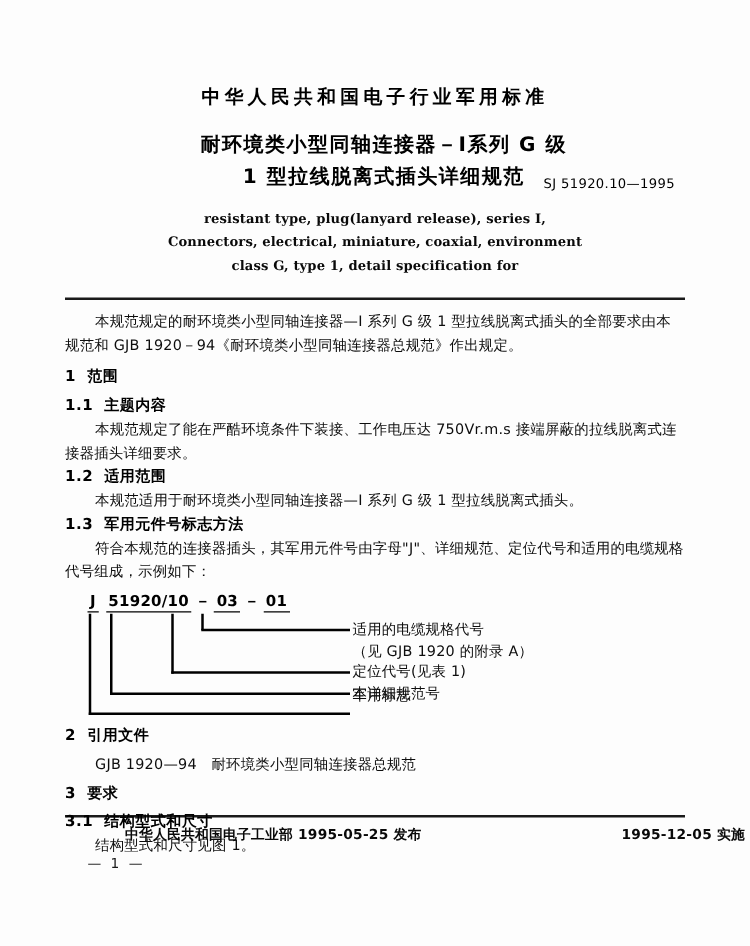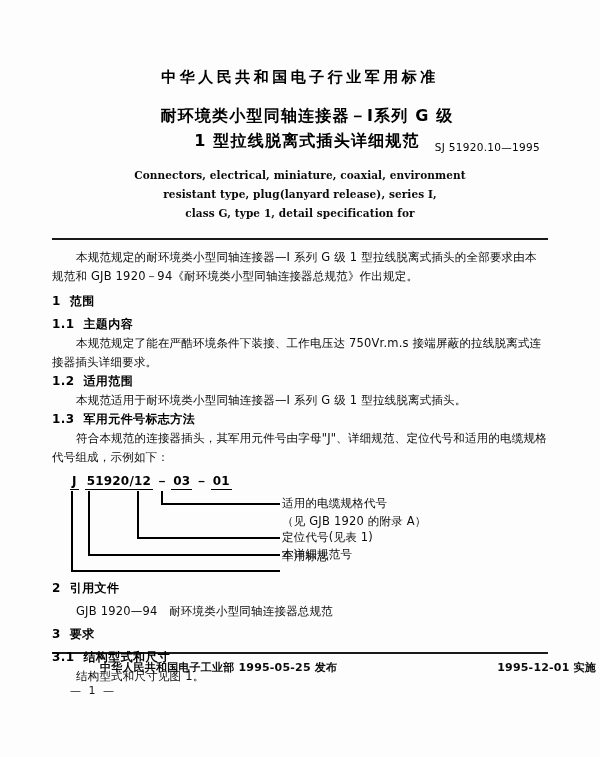--- a/index.html
+++ b/index.html
@@ -203,22 +203,22 @@
   <div class="title-wrap">
     <div class="doc-title">
       <div class="doc-title-line">耐环境类小型同轴连接器－Ⅰ系列 G 级</div>
       <div class="doc-title-line">1 型拉线脱离式插头详细规范</div>
     </div>
   </div>
 
   <div class="std-number">SJ 51920.10—1995</div>
 
   <div class="eng-title">
+    <div class="eng-line">resistant type, plug(lanyard release), series Ⅰ,</div>
     <div class="eng-line">Connectors, electrical, miniature, coaxial, environment</div>
-    <div class="eng-line">resistant type, plug(lanyard release), series Ⅰ,</div>
     <div class="eng-line">class G, type 1, detail specification for</div>
   </div>
 
   <div class="rule rule-top"></div>
   <div class="rule rule-bottom"></div>
 
   <div class="body-area">
 
     <div class="p p-indent">本规范规定的耐环境类小型同轴连接器—I 系列 G 级 1 型拉线脱离式插头的全部要求由本规范和 GJB 1920－94《耐环境类小型同轴连接器总规范》作出规定。</div>
 
@@ -241,21 +241,21 @@
     <div class="p p-indent">本规范适用于耐环境类小型同轴连接器—I 系列 G 级 1 型拉线脱离式插头。</div>
 
     <div class="heading">
       <span class="num">1.3</span><span>军用元件号标志方法</span>
     </div>
     <div class="p p-indent">符合本规范的连接器插头，其军用元件号由字母"J"、详细规范、定位代号和适用的电缆规格代号组成，示例如下：</div>
 
     <div class="diagram">
 
       <div class="pn-row">
-        <span class="pn-seg">J</span><span style="display:inline-block;width:6px"></span><span class="pn-seg">51920/12</span><span class="pn-dash">－</span><span class="pn-seg">03</span><span class="pn-dash">－</span><span class="pn-seg">01</span>
+        <span class="pn-seg">J</span><span style="display:inline-block;width:6px"></span><span class="pn-seg">51920/10</span><span class="pn-dash">－</span><span class="pn-seg">03</span><span class="pn-dash">－</span><span class="pn-seg">01</span>
       </div>
 
       <div class="vline" style="left:109px; top:18px; height:13px;"></div>
       <div class="hline" style="left:109px; top:30px; width:119px;"></div>
 
       <div class="vline" style="left:85px; top:18px; height:48px;"></div>
       <div class="hline" style="left:85px; top:64px; width:143px;"></div>
 
       <div class="vline" style="left:36px; top:18px; height:65px;"></div>
       <div class="hline" style="left:36px; top:81px; width:192px;"></div>
@@ -288,17 +288,17 @@
 
     <div class="heading">
       <span class="num">3.1</span><span>结构型式和尺寸</span>
     </div>
     <div class="p" style="padding-left:24px;">结构型式和尺寸见图 1。</div>
 
   </div>
 
   <div class="footer">
     <div class="footer-text">中华人民共和国电子工业部 1995-05-25 发布</div>
-    <div class="footer-text">1995-12-01 实施</div>
+    <div class="footer-text">1995-12-05 实施</div>
   </div>
   <div class="page-num">— 1 —</div>
 
 </div>
 
 </body></html>

